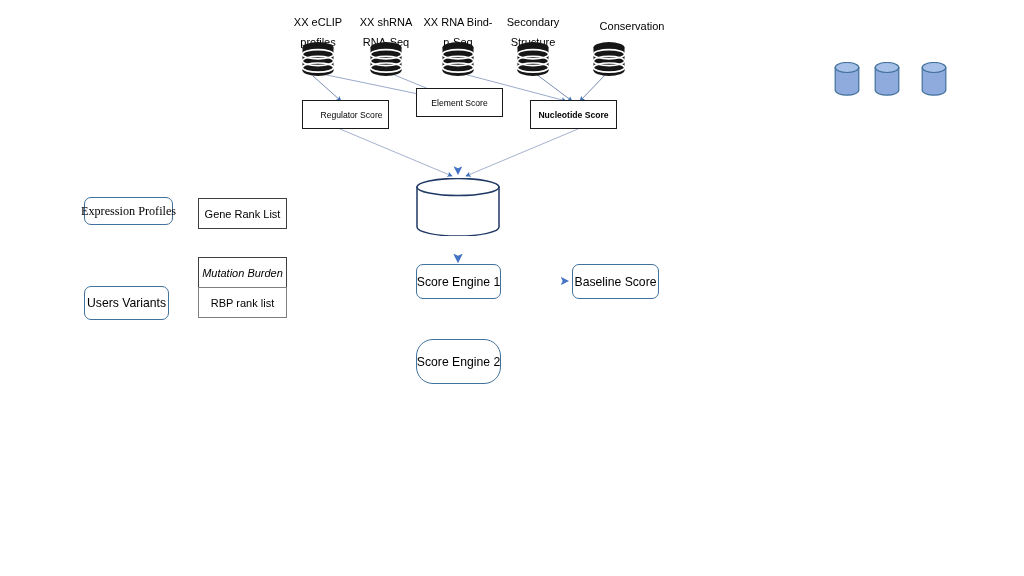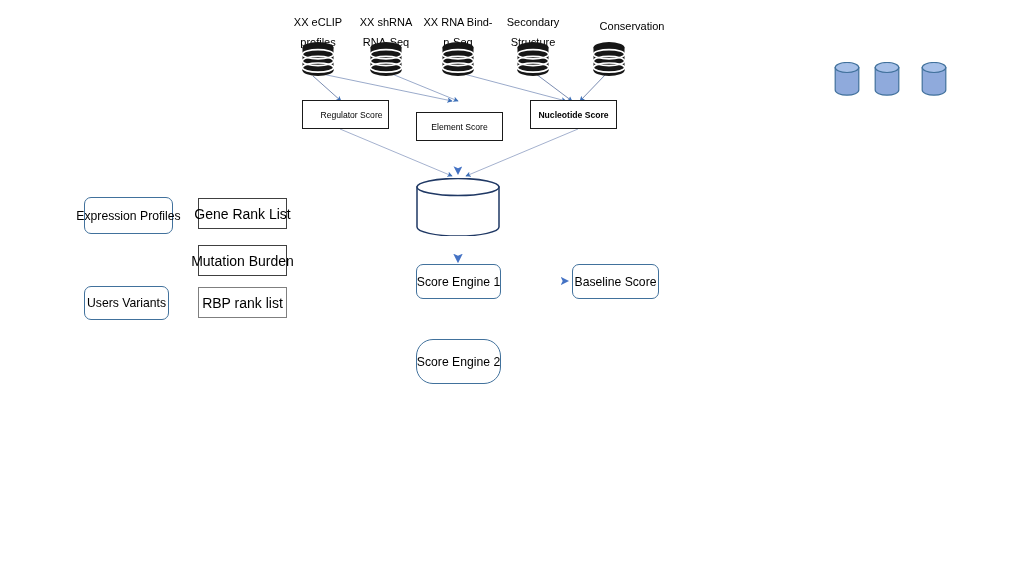--- a/index.html
+++ b/index.html
@@ -103,21 +103,21 @@
   }
 
   
   .rect-box {
     position: absolute;
     border: 1.4px solid #404040;
     background: #ffffff;
     display: flex;
     align-items: center;
     justify-content: center;
-    font-size: 14px;
+    font-size: 11px;
     color: #000;
     z-index: 4;
     box-sizing: border-box;
     white-space: nowrap;
   }
   .rect-box.gray-light { border-color: #7f7f7f; }
 </style>
 </head>
 <body>
 
@@ -238,21 +238,21 @@
       <ellipse cx="17" cy="29.5" rx="15.5" ry="5.4" fill="#161616"></ellipse>
       <ellipse cx="17" cy="13.2" rx="15.5" ry="4.6" fill="none" stroke="#ffffff" stroke-width="1.7"></ellipse>
       <ellipse cx="17" cy="20.0" rx="15.5" ry="4.6" fill="none" stroke="#ffffff" stroke-width="1.7"></ellipse>
       <ellipse cx="17" cy="26.6" rx="15.5" ry="4.6" fill="none" stroke="#ffffff" stroke-width="1.7"></ellipse>
     </svg>
   </div>
 
   <div class="score-box" style="left:302px; top:100px; width:87px; height:29px;padding-left:12px;">
     <span>Regulator Score</span>
   </div>
-  <div class="score-box" style="left:416px; top:112px; width:87px; height:29px;">
+  <div class="score-box" style="left:416px; top:88px; width:87px; height:29px;">
     <span>Element Score</span>
   </div>
   <div class="score-box" style="left:530px; top:100px; width:87px; height:29px;font-weight:bold;">
     <span>Nucleotide Score</span>
   </div>
 
   <div class="cyl-node" style="left:415px; top:178px; width:86px; height:58px;">
     <svg width="86" height="58" viewBox="0 0 86 58">
       <path d="M2,9 L2,49 A41,9 0 0 0 84,49 L84,9 Z" fill="#ffffff" stroke="#1f3864" stroke-width="1.5"></path>
       <ellipse cx="43" cy="9" rx="41" ry="8.6" fill="#ffffff" stroke="#1f3864" stroke-width="1.5"></ellipse>
@@ -262,31 +262,31 @@
   <div class="round-box" style="left:416px; top:264px; width:85px; height:35px;">
     <span>Score Engine 1</span>
   </div>
   <div class="round-box" style="left:416px; top:339px; width:85px; height:45px;border-radius:17px;">
     <span>Score Engine 2</span>
   </div>
   <div class="round-box" style="left:572px; top:264px; width:87px; height:35px;justify-content:center;">
     <span>Baseline Score</span>
   </div>
 
-  <div class="round-box" style="left:84px; top:197px; width:89px; height:37px;">
+  <div class="round-box" style="left:84px; top:197px; width:89px; height:28px;font-family:Liberation Serif, serif;">
     <span>Expression Profiles</span>
   </div>
   <div class="round-box" style="left:84px; top:286px; width:85px; height:34px;">
     <span>Users Variants</span>
   </div>
 
   <div class="rect-box" style="left:198px; top:198px; width:89px; height:31px;">
     <span>Gene Rank List</span>
   </div>
-  <div class="rect-box" style="left:198px; top:245px; width:89px; height:31px;">
+  <div class="rect-box" style="left:198px; top:257px; width:89px; height:31px;font-style:italic;">
     <span>Mutation Burden</span>
   </div>
   <div class="rect-box gray-light" style="left:198px; top:287px; width:89px; height:31px;justify-content:center;">
     <span>RBP rank list</span>
   </div>
 
   <div class="db-blue" style="left:834px; top:62px;">
     <svg width="26" height="35" viewBox="0 0 26 35">
       <path d="M1.2,5.5 L1.2,28 A11.8,5.2 0 0 0 24.8,28 L24.8,5.5 Z" fill="#8faadc" stroke="#41719c" stroke-width="1.2"></path>
       <ellipse cx="13" cy="5.5" rx="11.8" ry="5.0" fill="#a7c0e8" stroke="#41719c" stroke-width="1.2"></ellipse>

